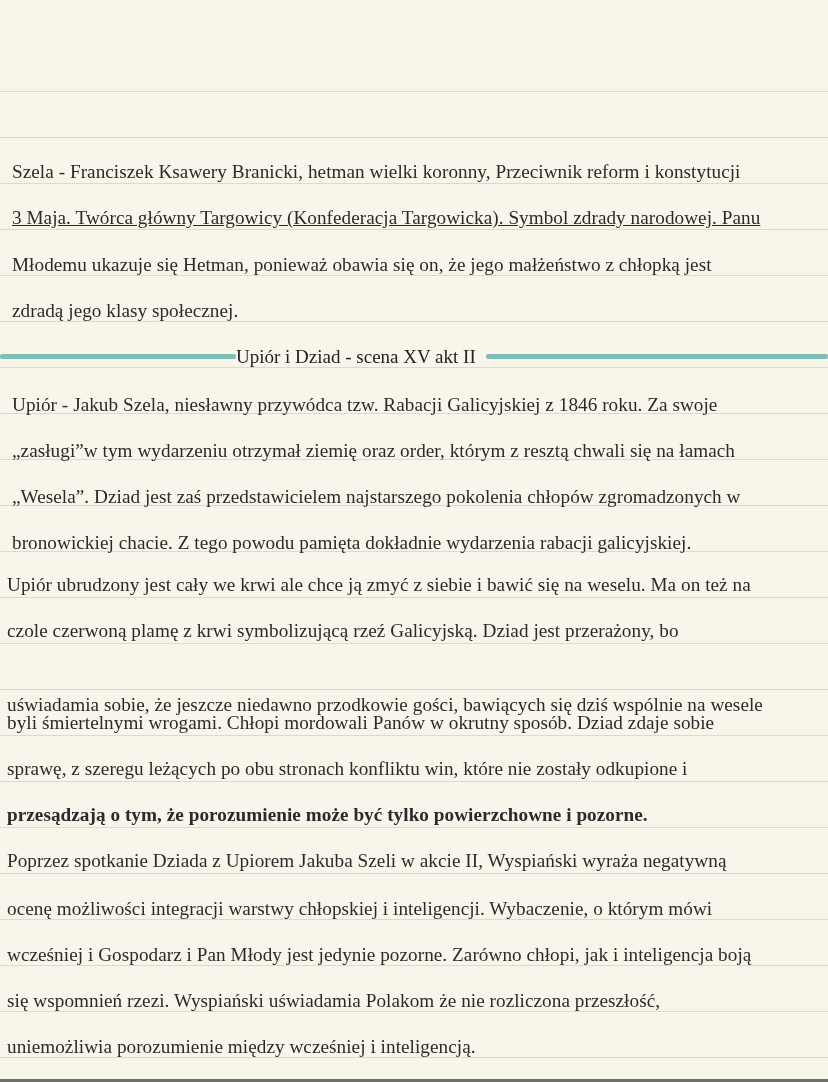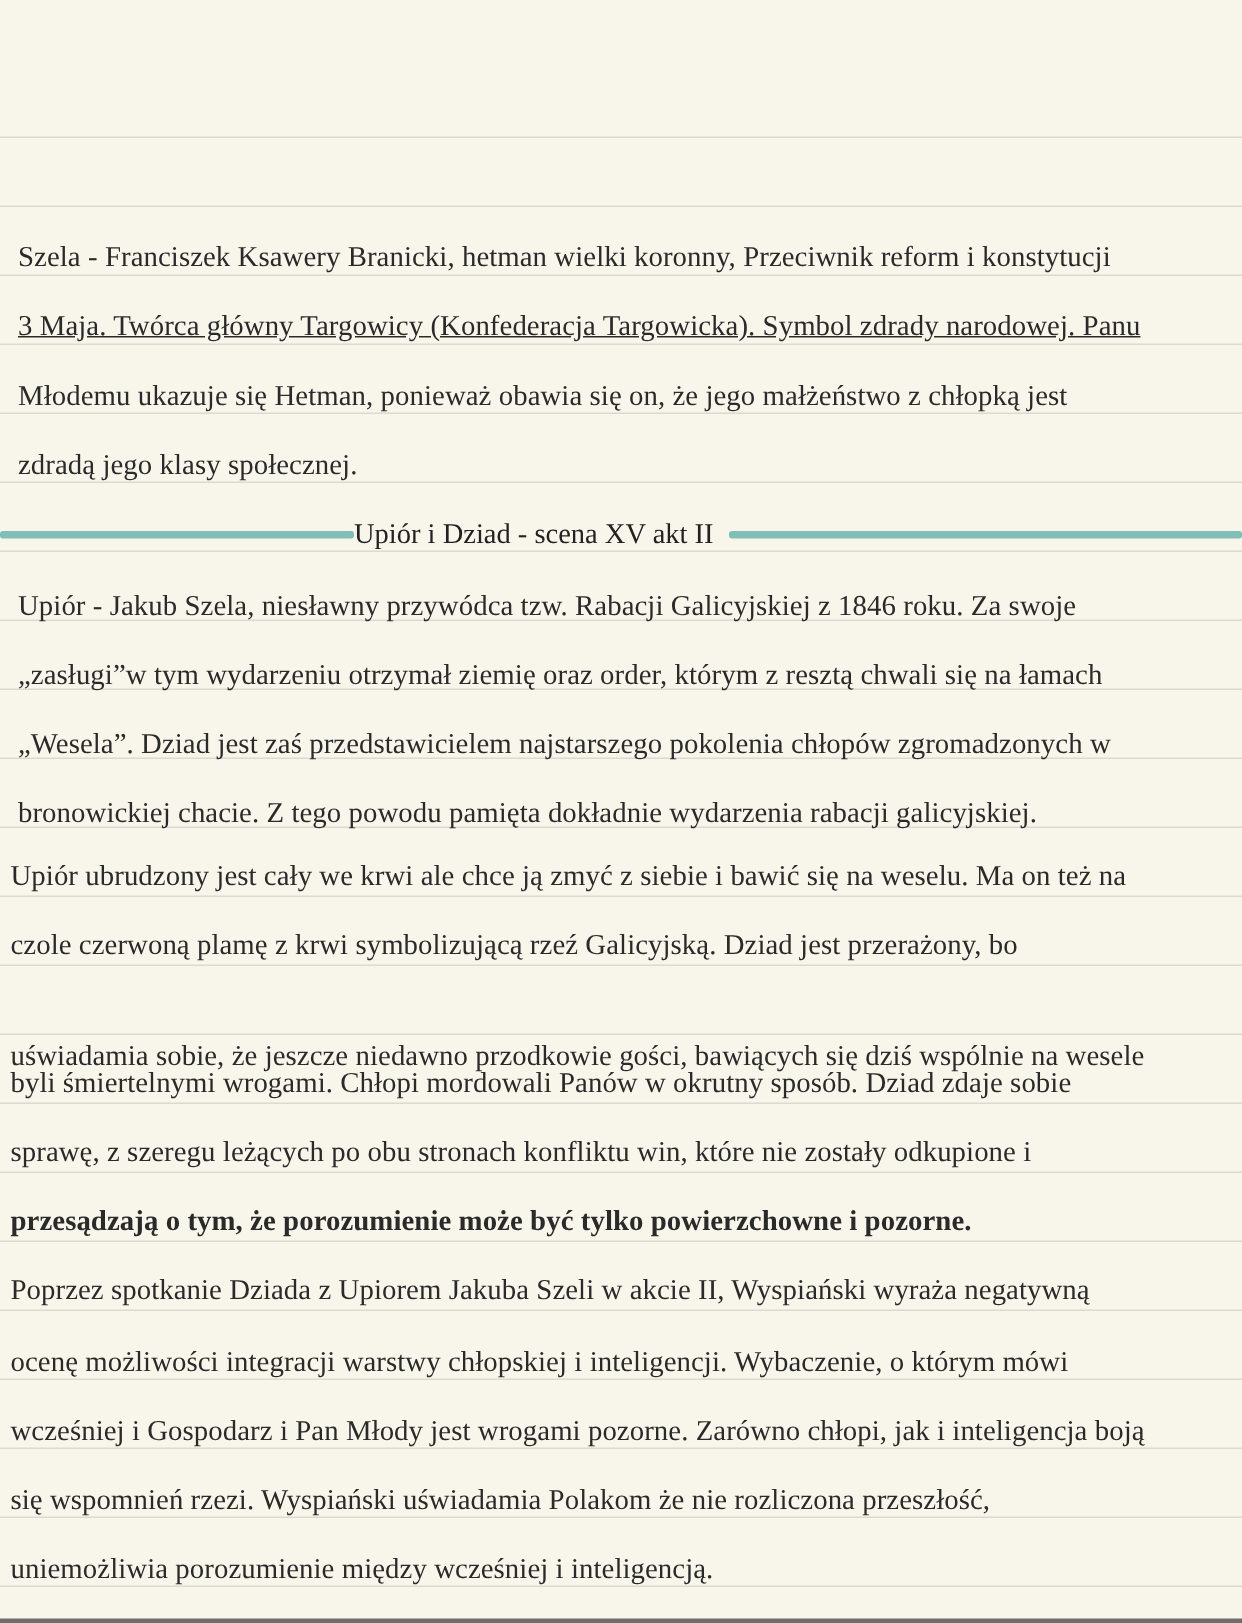--- a/index.html
+++ b/index.html
@@ -123,19 +123,19 @@
     <div class="line" style="left:7px; top:619px;">czole czerwoną plamę z krwi symbolizującą rzeź Galicyjską. Dziad jest przerażony, bo</div>
     <div class="line" style="left:7px; top:665px;margin-top:28px;">uświadamia sobie, że jeszcze niedawno przodkowie gości, bawiących się dziś wspólnie na wesele</div>
     <div class="line" style="left:7px; top:711px;">byli śmiertelnymi wrogami. Chłopi mordowali Panów w okrutny sposób. Dziad zdaje sobie</div>
     <div class="line" style="left:7px; top:757px;">sprawę, z szeregu leżących po obu stronach konfliktu win, które nie zostały odkupione i</div>
     <div class="line" style="left:7px; top:803px;font-weight:bold;">przesądzają o tym, że porozumienie może być tylko powierzchowne i pozorne.</div>
   </div>
 
   <div>
     <div class="line" style="left:7px; top:849px;">Poprzez spotkanie Dziada z Upiorem Jakuba Szeli w akcie II, Wyspiański wyraża negatywną</div>
     <div class="line" style="left:7px; top:897px;">ocenę możliwości integracji warstwy chłopskiej i inteligencji. Wybaczenie, o którym mówi</div>
-    <div class="line" style="left:7px; top:943px;">wcześniej i Gospodarz i Pan Młody jest wrogami pozorne. Zarówno chłopi, jak i inteligencja boją</div>
+    <div class="line" style="left:7px; top:943px;">wcześniej i Gospodarz i Pan Młody jest jedynie pozorne. Zarówno chłopi, jak i inteligencja boją</div>
     <div class="line" style="left:7px; top:989px;">się wspomnień rzezi. Wyspiański uświadamia Polakom że nie rozliczona przeszłość,</div>
     <div class="line" style="left:7px; top:1035px;">uniemożliwia porozumienie między wcześniej i inteligencją.</div>
   </div>
 
   <div class="bottom-border"></div>
 </div>
 
 </body></html>

